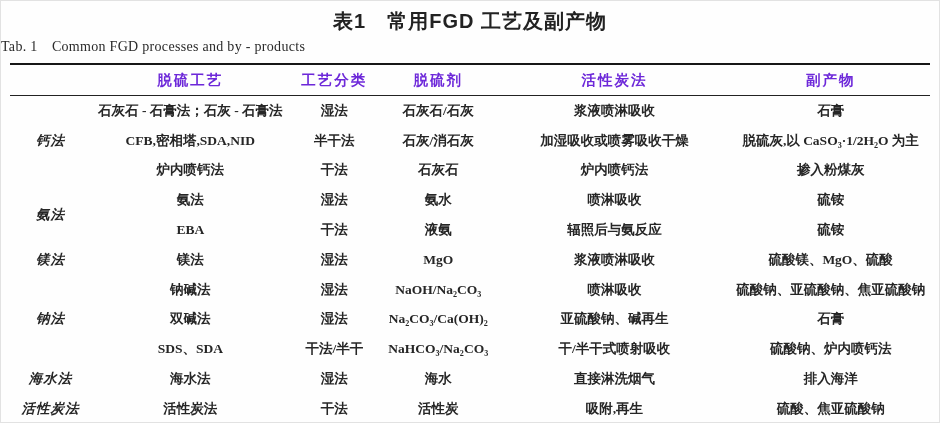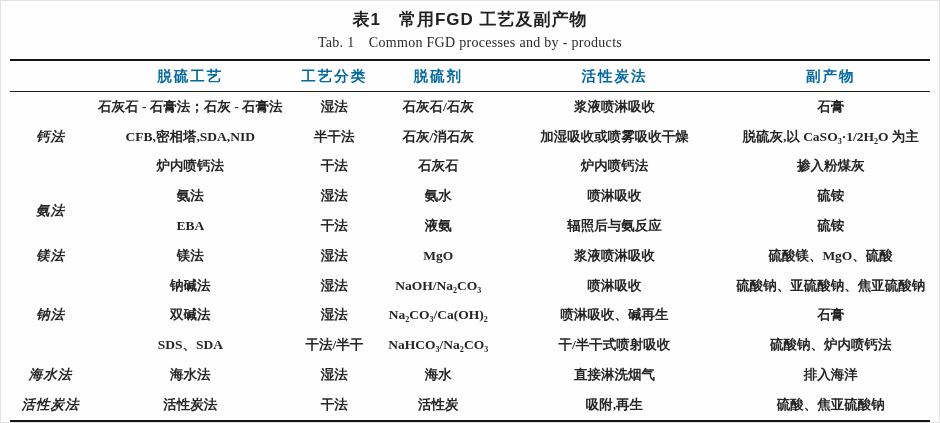--- a/index.html
+++ b/index.html
@@ -14,27 +14,27 @@
     height: 421px;
     background: #fefefe;
     border: 1px solid #e2e2e2;
     overflow: hidden;
     color: #1f1f1f;
   }
   .caption-cn {
     text-align: center;
     font-family: "Liberation Sans", "DejaVu Sans", sans-serif;
     font-weight: bold;
-    font-size: 17px;
+    font-size: 20px;
     letter-spacing: 1px;
     padding-top: 7px;
     color: #222;
   }
   .caption-en {
-    text-align: center;
+    text-align: left;
     font-family: "Liberation Serif", "DejaVu Serif", serif;
     font-size: 14px;
     color: #2a2a2a;
     margin-top: 3px;
     letter-spacing: 0.3px;
   }
   table.fgd {
     border-collapse: collapse;
     table-layout: fixed;
     width: 920px;
@@ -43,21 +43,21 @@
     border-bottom: 2.5px solid #171717;
   }
   table.fgd thead tr {
     border-bottom: 1.5px solid #222;
   }
   table.fgd th {
     height: 30px;
     font-size: 14.5px;
     font-weight: 600;
     letter-spacing: 2px;
-    color: #0369a1;
+    color: #6d28d9;
     text-align: center;
     vertical-align: middle;
     padding: 0;
   }
   table.fgd td {
     height: 29.8px;
     font-size: 13.5px;
     font-weight: 600;
     color: #262626;
     text-align: center;
@@ -154,21 +154,21 @@
           <td>钠碱法</td>
           <td>湿法</td>
           <td>NaOH/Na₂CO₃</td>
           <td>喷淋吸收</td>
           <td>硫酸钠、亚硫酸钠、焦亚硫酸钠</td>
         </tr>
         <tr>
           <td>双碱法</td>
           <td>湿法</td>
           <td>Na₂CO₃/Ca(OH)₂</td>
-          <td>喷淋吸收、碱再生</td>
+          <td>亚硫酸钠、碱再生</td>
           <td>石膏</td>
         </tr>
         <tr>
           <td>SDS、SDA</td>
           <td>干法/半干</td>
           <td>NaHCO₃/Na₂CO₃</td>
           <td>干/半干式喷射吸收</td>
           <td>硫酸钠、炉内喷钙法</td>
         </tr>
         <tr>

